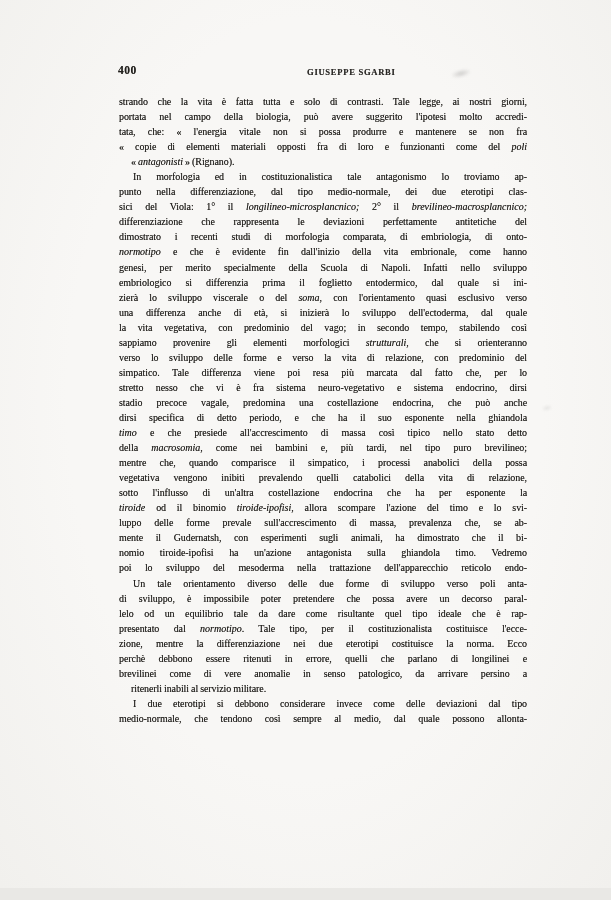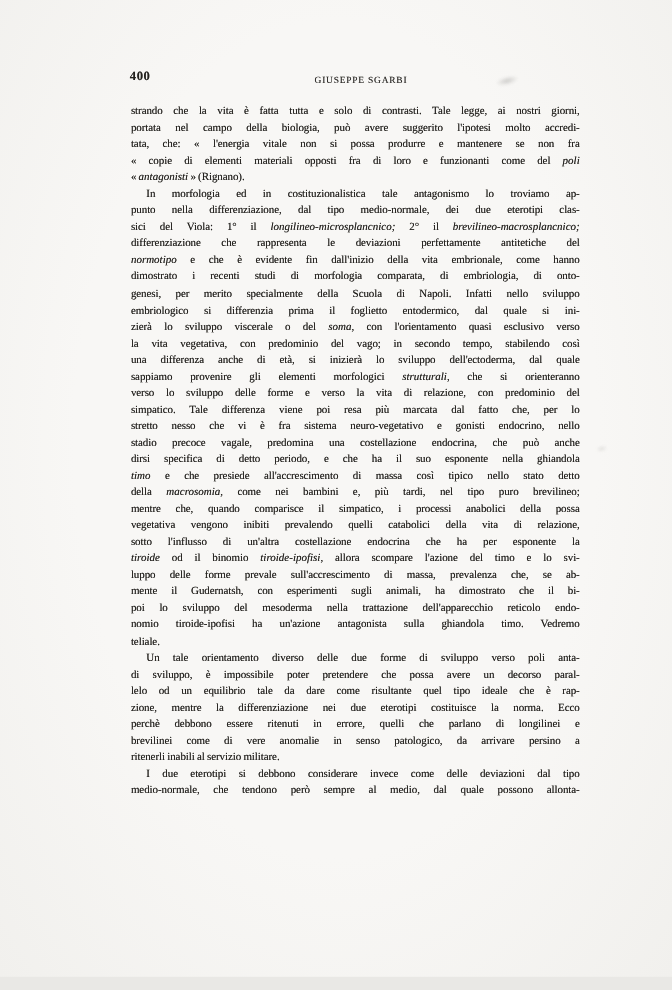--- a/index.html
+++ b/index.html
@@ -22,23 +22,23 @@
   .page-number {
     position: absolute;
     left: 118px; top: 64px;
     font-size: 11.5px;
     font-weight: 700;
     letter-spacing: 0.5px;
     text-shadow: 0 0 0.4px rgba(34,32,29,0.55);
   }
   .running-title {
     position: absolute;
-    left: 286px; top: 67px;
+    left: 307px; top: 67px;
     font-size: 8.6px;
-    font-weight: 400;
+    font-weight: 700;
     letter-spacing: 0.7px;
     color: #2a2825;
     text-shadow: 0 0 0.3px rgba(34,32,29,0.5);
     white-space: nowrap;
   }
   .scan-smudge {
     position: absolute;
     left: 447px; top: 68px;
     width: 28px; height: 11px;
     background: radial-gradient(closest-side, rgba(100,98,95,0.28), rgba(100,98,95,0) 75%);
@@ -62,21 +62,21 @@
     text-shadow: 0 0 0.45px rgba(34,32,29,0.62);
   }
   .paragraph { width: 408px; }
   .line {
     text-align: justify;
     text-align-last: justify;
     white-space: normal;
     height: 15.05px;
     overflow: visible;
   }
-  .line.flush { text-align-last: left; }
+  .line.flush { text-align-last: left; margin-left: 12px; }
   .paragraph.indent .line:first-child { text-indent: 14px; }
   .line i { letter-spacing: 0; }
 </style>
 </head>
 <body>
 
 <div class="page">
   <div class="page-number">400</div>
   <div class="running-title">GIUSEPPE SGARBI</div>
   <div class="scan-smudge"></div>
@@ -87,52 +87,52 @@
         <div class="line">portata nel campo della biologia, può avere suggerito l'ipotesi molto accredi-</div>
         <div class="line">tata, che: « l'energia vitale non si possa produrre e mantenere se non fra</div>
         <div class="line">« copie di elementi materiali opposti fra di loro e funzionanti come del <i>poli</i></div>
         <div class="line flush">« <i>antagonisti</i> » (Rignano).</div>
       </div>
       <div class="paragraph indent">
         <div class="line">In morfologia ed in costituzionalistica tale antagonismo lo troviamo ap-</div>
         <div class="line">punto nella differenziazione, dal tipo medio-normale, dei due eterotipi clas-</div>
         <div class="line">sici del Viola: 1° il <i>longilineo-microsplancnico;</i> 2° il <i>brevilineo-macrosplancnico;</i></div>
         <div class="line">differenziazione che rappresenta le deviazioni perfettamente antitetiche del</div>
+        <div class="line">dimostrato i recenti studi di morfologia comparata, di embriologia, di onto-</div>
         <div class="line"><i>normotipo</i> e che è evidente fin dall'inizio della vita embrionale, come hanno</div>
-        <div class="line">dimostrato i recenti studi di morfologia comparata, di embriologia, di onto-</div>
         <div class="line">genesi, per merito specialmente della Scuola di Napoli. Infatti nello sviluppo</div>
         <div class="line">embriologico si differenzia prima il foglietto entodermico, dal quale si ini-</div>
         <div class="line">zierà lo sviluppo viscerale o del <i>soma</i>, con l'orientamento quasi esclusivo verso</div>
+        <div class="line">una differenza anche di età, si inizierà lo sviluppo dell'ectoderma, dal quale</div>
         <div class="line">la vita vegetativa, con predominio del vago; in secondo tempo, stabilendo così</div>
-        <div class="line">una differenza anche di età, si inizierà lo sviluppo dell'ectoderma, dal quale</div>
         <div class="line">sappiamo provenire gli elementi morfologici <i>strutturali</i>, che si orienteranno</div>
         <div class="line">verso lo sviluppo delle forme e verso la vita di relazione, con predominio del</div>
         <div class="line">simpatico. Tale differenza viene poi resa più marcata dal fatto che, per lo</div>
-        <div class="line">stretto nesso che vi è fra sistema neuro-vegetativo e gonisti endocrino, nello</div>
+        <div class="line">stretto nesso che vi è fra sistema neuro-vegetativo e sistema endocrino, dirsi</div>
         <div class="line">stadio precoce vagale, predomina una costellazione endocrina, che può anche</div>
         <div class="line">dirsi specifica di detto periodo, e che ha il suo esponente nella ghiandola</div>
         <div class="line"><i>timo</i> e che presiede all'accrescimento di massa così tipico nello stato detto</div>
         <div class="line">della <i>macrosomia</i>, come nei bambini e, più tardi, nel tipo puro brevilineo;</div>
         <div class="line">mentre che, quando comparisce il simpatico, i processi anabolici della possa</div>
         <div class="line">vegetativa vengono inibiti prevalendo quelli catabolici della vita di relazione,</div>
         <div class="line">sotto l'influsso di un'altra costellazione endocrina che ha per esponente la</div>
         <div class="line"><i>tiroide</i> od il binomio <i>tiroide-ipofisi</i>, allora scompare l'azione del timo e lo svi-</div>
         <div class="line">luppo delle forme prevale sull'accrescimento di massa, prevalenza che, se ab-</div>
         <div class="line">mente il Gudernatsh, con esperimenti sugli animali, ha dimostrato che il bi-</div>
+        <div class="line">nomio tiroide-ipofisi ha un'azione antagonista sulla ghiandola timo. Vedremo</div>
         <div class="line">poi lo sviluppo del mesoderma nella trattazione dell'apparecchio reticolo endo-</div>
-        <div class="line">nomio tiroide-ipofisi ha un'azione antagonista sulla ghiandola timo. Vedremo</div>
-        <div class="line flush">teliale.</div>
       </div>
       <div class="paragraph indent">
         <div class="line">Un tale orientamento diverso delle due forme di sviluppo verso poli anta-</div>
         <div class="line">di sviluppo, è impossibile poter pretendere che possa avere un decorso paral-</div>
         <div class="line">lelo od un equilibrio tale da dare come risultante quel tipo ideale che è rap-</div>
+        <div class="line">presentato dal <i>normotipo</i>. Tale tipo, per il costituzionalista costituisce l'ecce-</div>
         <div class="line">zione, mentre la differenziazione nei due eterotipi costituisce la norma. Ecco</div>
         <div class="line">perchè debbono essere ritenuti in errore, quelli che parlano di longilinei e</div>
         <div class="line">brevilinei come di vere anomalie in senso patologico, da arrivare persino a</div>
         <div class="line flush">ritenerli inabili al servizio militare.</div>
       </div>
       <div class="paragraph indent">
         <div class="line">I due eterotipi si debbono considerare invece come delle deviazioni dal tipo</div>
-        <div class="line">medio-normale, che tendono però sempre al medio, dal quale possono allonta-</div>
+        <div class="line">medio-normale, che tendono così sempre al medio, dal quale possono allonta-</div>
       </div>
     </div>
 </div>
 
 </body></html>

